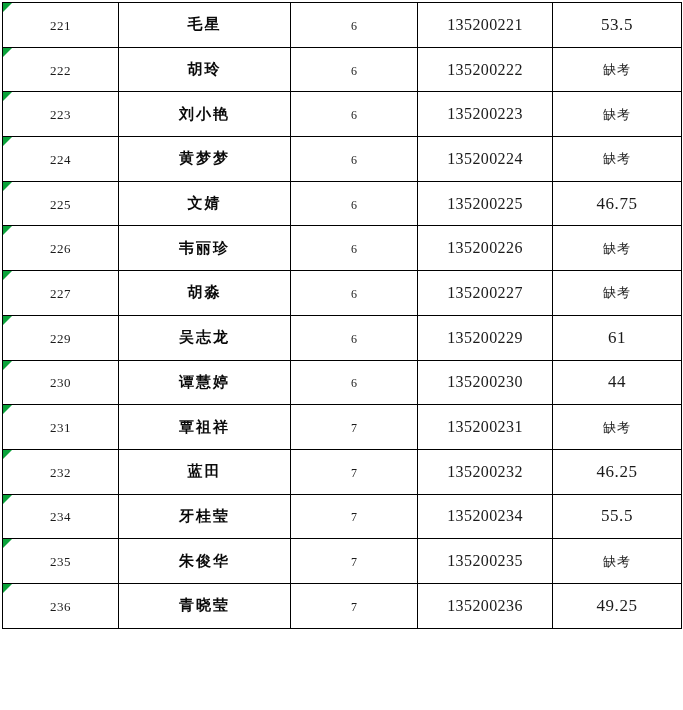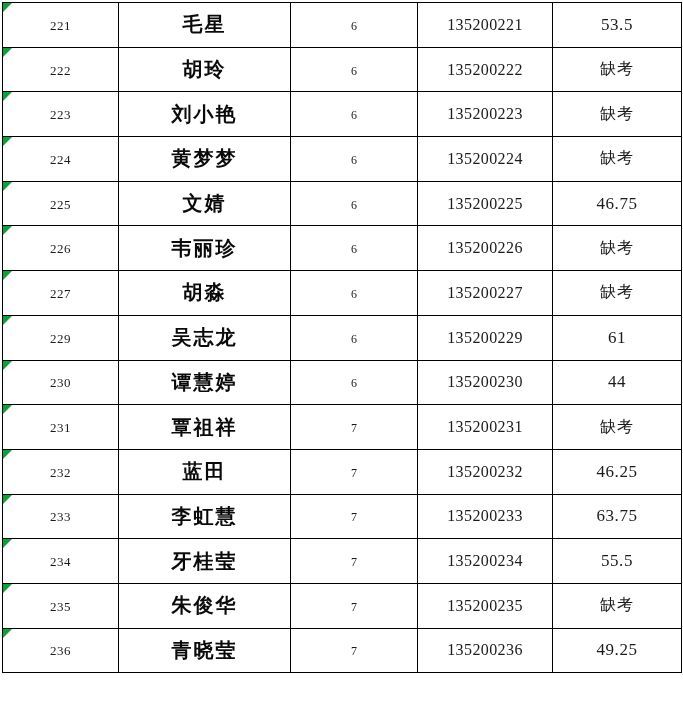--- a/index.html
+++ b/index.html
@@ -42,21 +42,21 @@
   col.c-score { width: 129px; }
 
   .cell-index {
     font-size: 13px;
     color: #1b1b1b;
     font-family: "Liberation Serif", serif;
     letter-spacing: 0.5px;
     text-align: center;
   }
   .cell-name {
-    font-size: 20px;
+    font-size: 15px;
     font-weight: bold;
     color: #0a0a0a;
     font-family: "DejaVu Sans", sans-serif;
     letter-spacing: 2px;
   }
   .cell-group {
     font-size: 12px;
     color: #1b1b1b;
     font-family: "Liberation Serif", serif;
   }
@@ -66,21 +66,21 @@
     font-family: "Liberation Serif", serif;
     letter-spacing: 0.4px;
   }
   .cell-score {
     font-size: 17px;
     color: #1b1b1b;
     font-family: "Liberation Serif", serif;
     letter-spacing: 0.6px;
   }
   .cell-score.absent {
-    font-size: 16px;
+    font-size: 13px;
     font-family: "DejaVu Sans", sans-serif;
     letter-spacing: 1px;
   }
   
   .marker {
     position: absolute;
     left: 0;
     top: 0;
     width: 0;
     height: 0;
@@ -172,27 +172,20 @@
           <td><span class="cell-score absent">缺考</span></td>
         </tr>
         <tr>
           <td><span class="marker"></span><span class="cell-index">232</span></td>
           <td><span class="cell-name">蓝田</span></td>
           <td><span class="cell-group">7</span></td>
           <td><span class="cell-id">135200232</span></td>
           <td><span class="cell-score">46.25</span></td>
         </tr>
         <tr>
-          <td><span class="marker"></span><span class="cell-index">233</span></td>
-          <td><span class="cell-name">李虹慧</span></td>
-          <td><span class="cell-group">7</span></td>
-          <td><span class="cell-id">135200233</span></td>
-          <td><span class="cell-score">63.75</span></td>
-        </tr>
-        <tr>
           <td><span class="marker"></span><span class="cell-index">234</span></td>
           <td><span class="cell-name">牙桂莹</span></td>
           <td><span class="cell-group">7</span></td>
           <td><span class="cell-id">135200234</span></td>
           <td><span class="cell-score">55.5</span></td>
         </tr>
         <tr>
           <td><span class="marker"></span><span class="cell-index">235</span></td>
           <td><span class="cell-name">朱俊华</span></td>
           <td><span class="cell-group">7</span></td>

